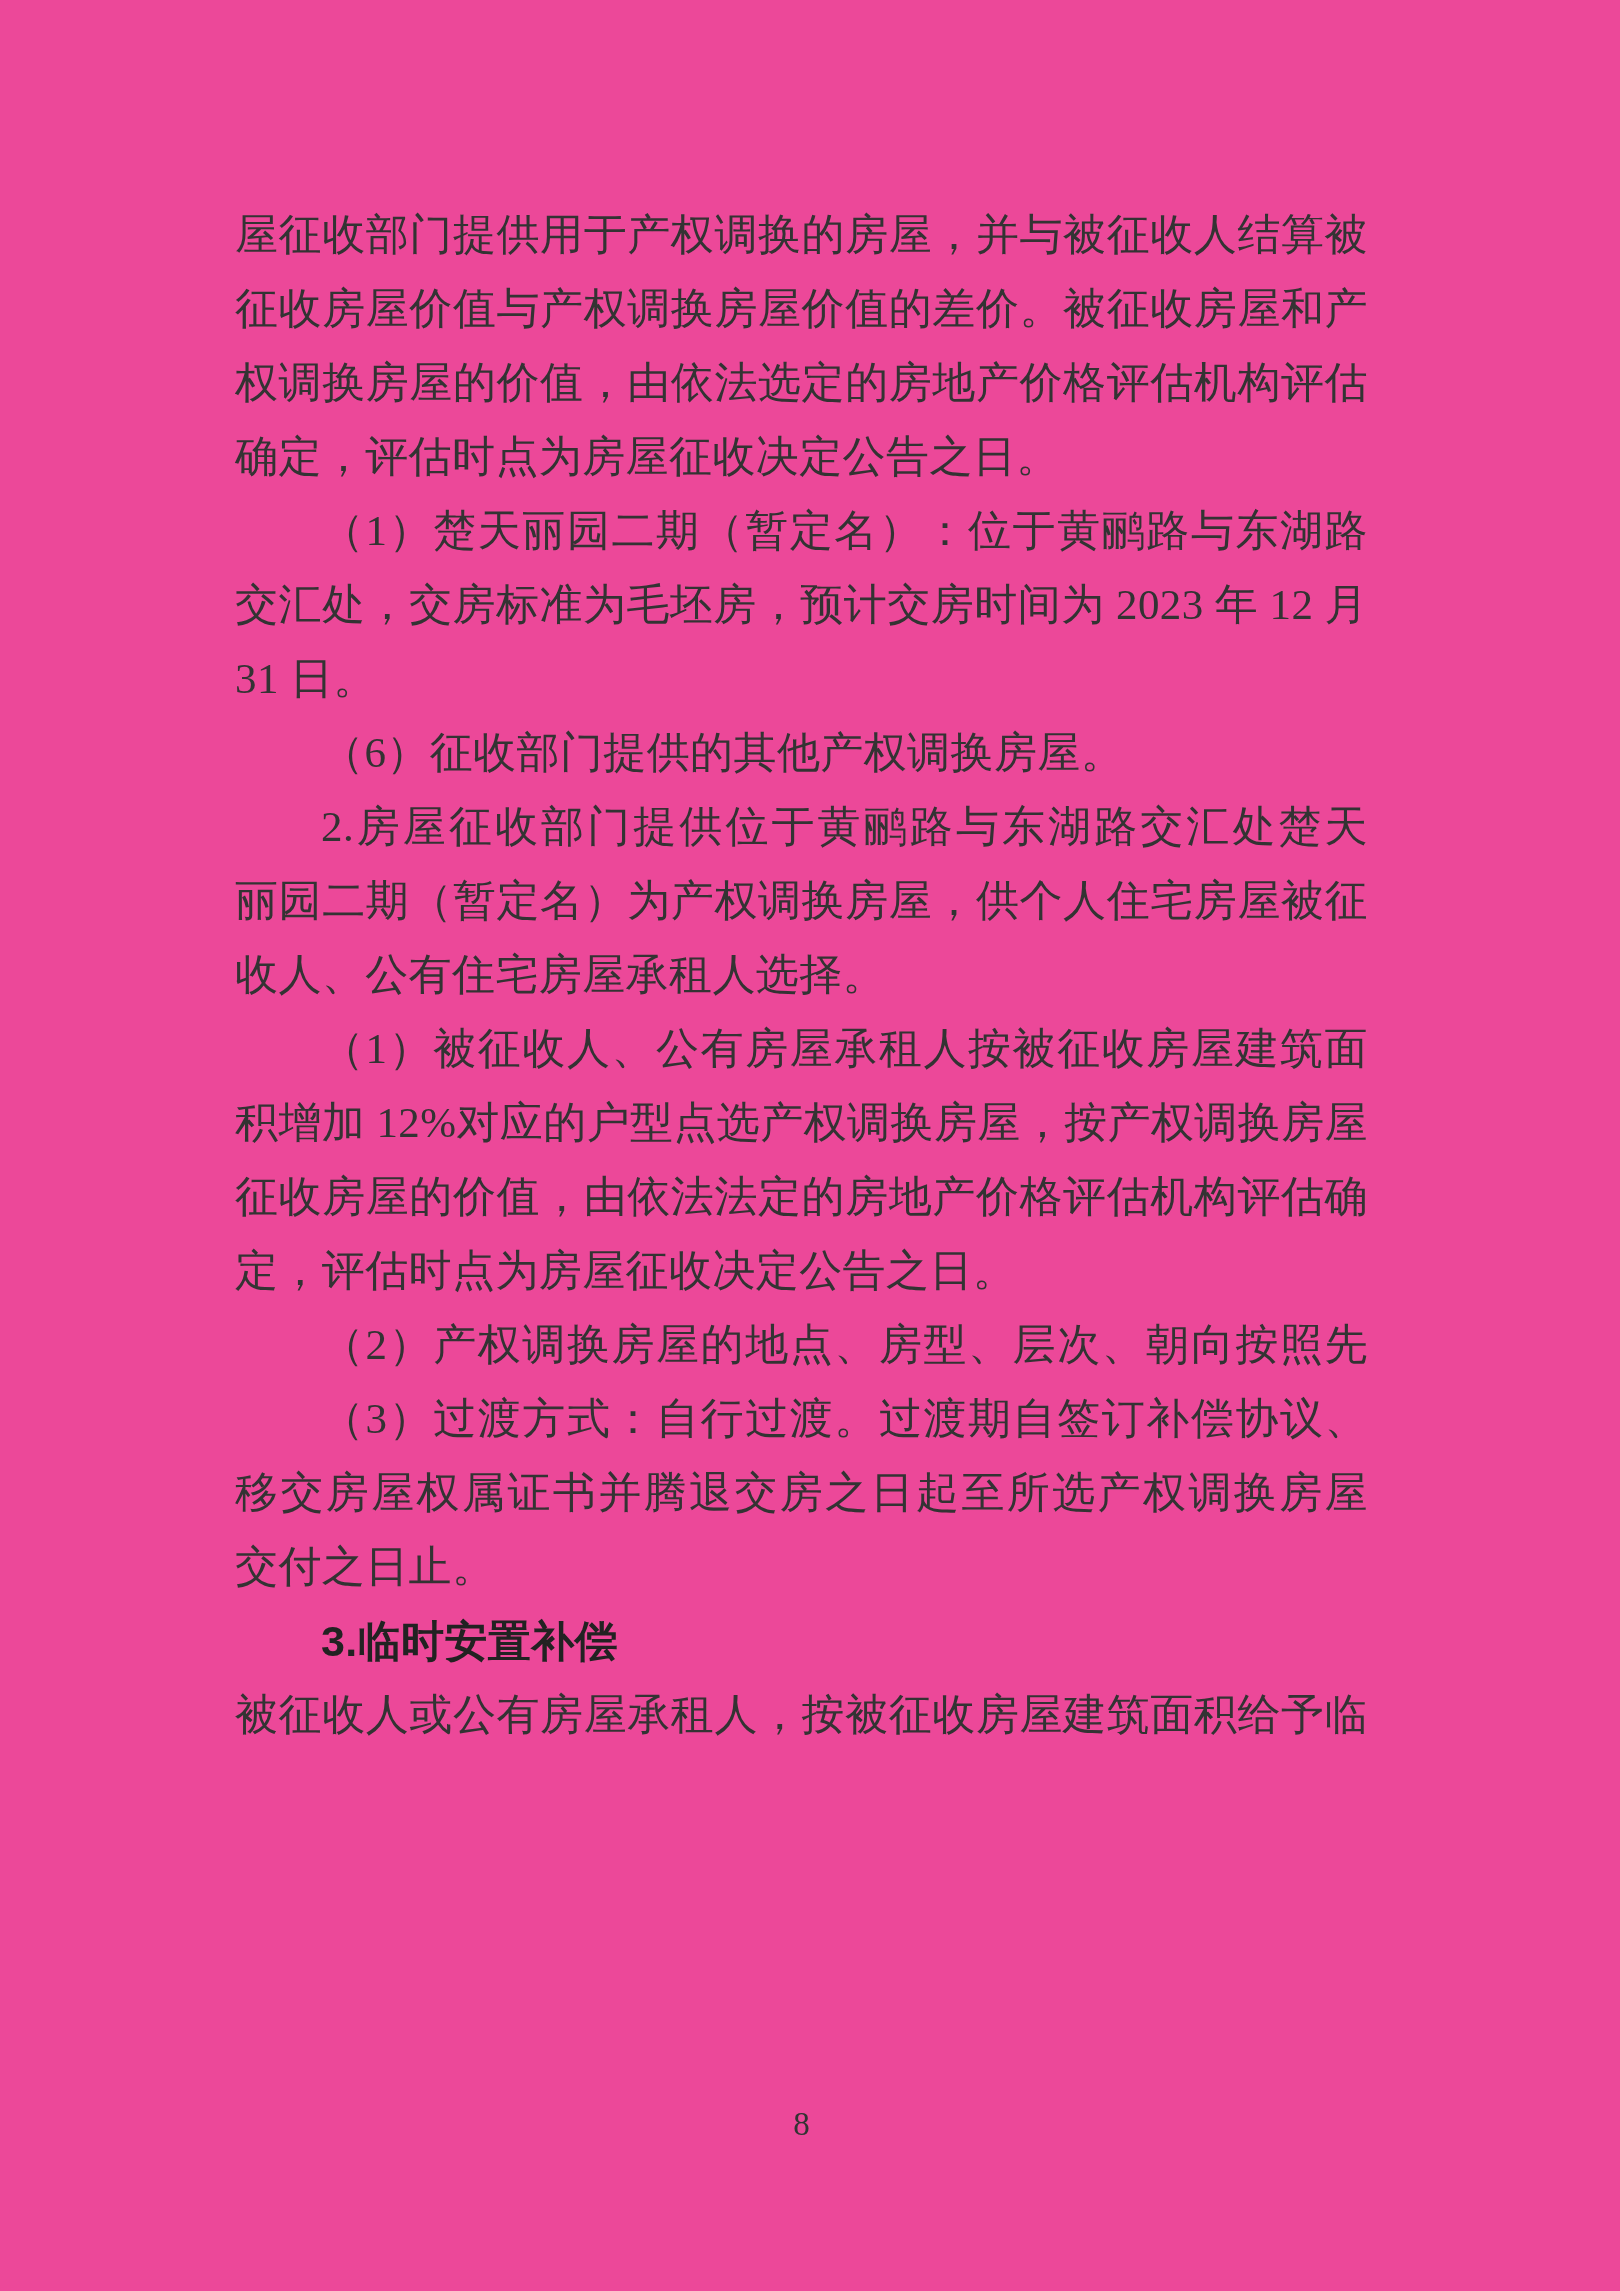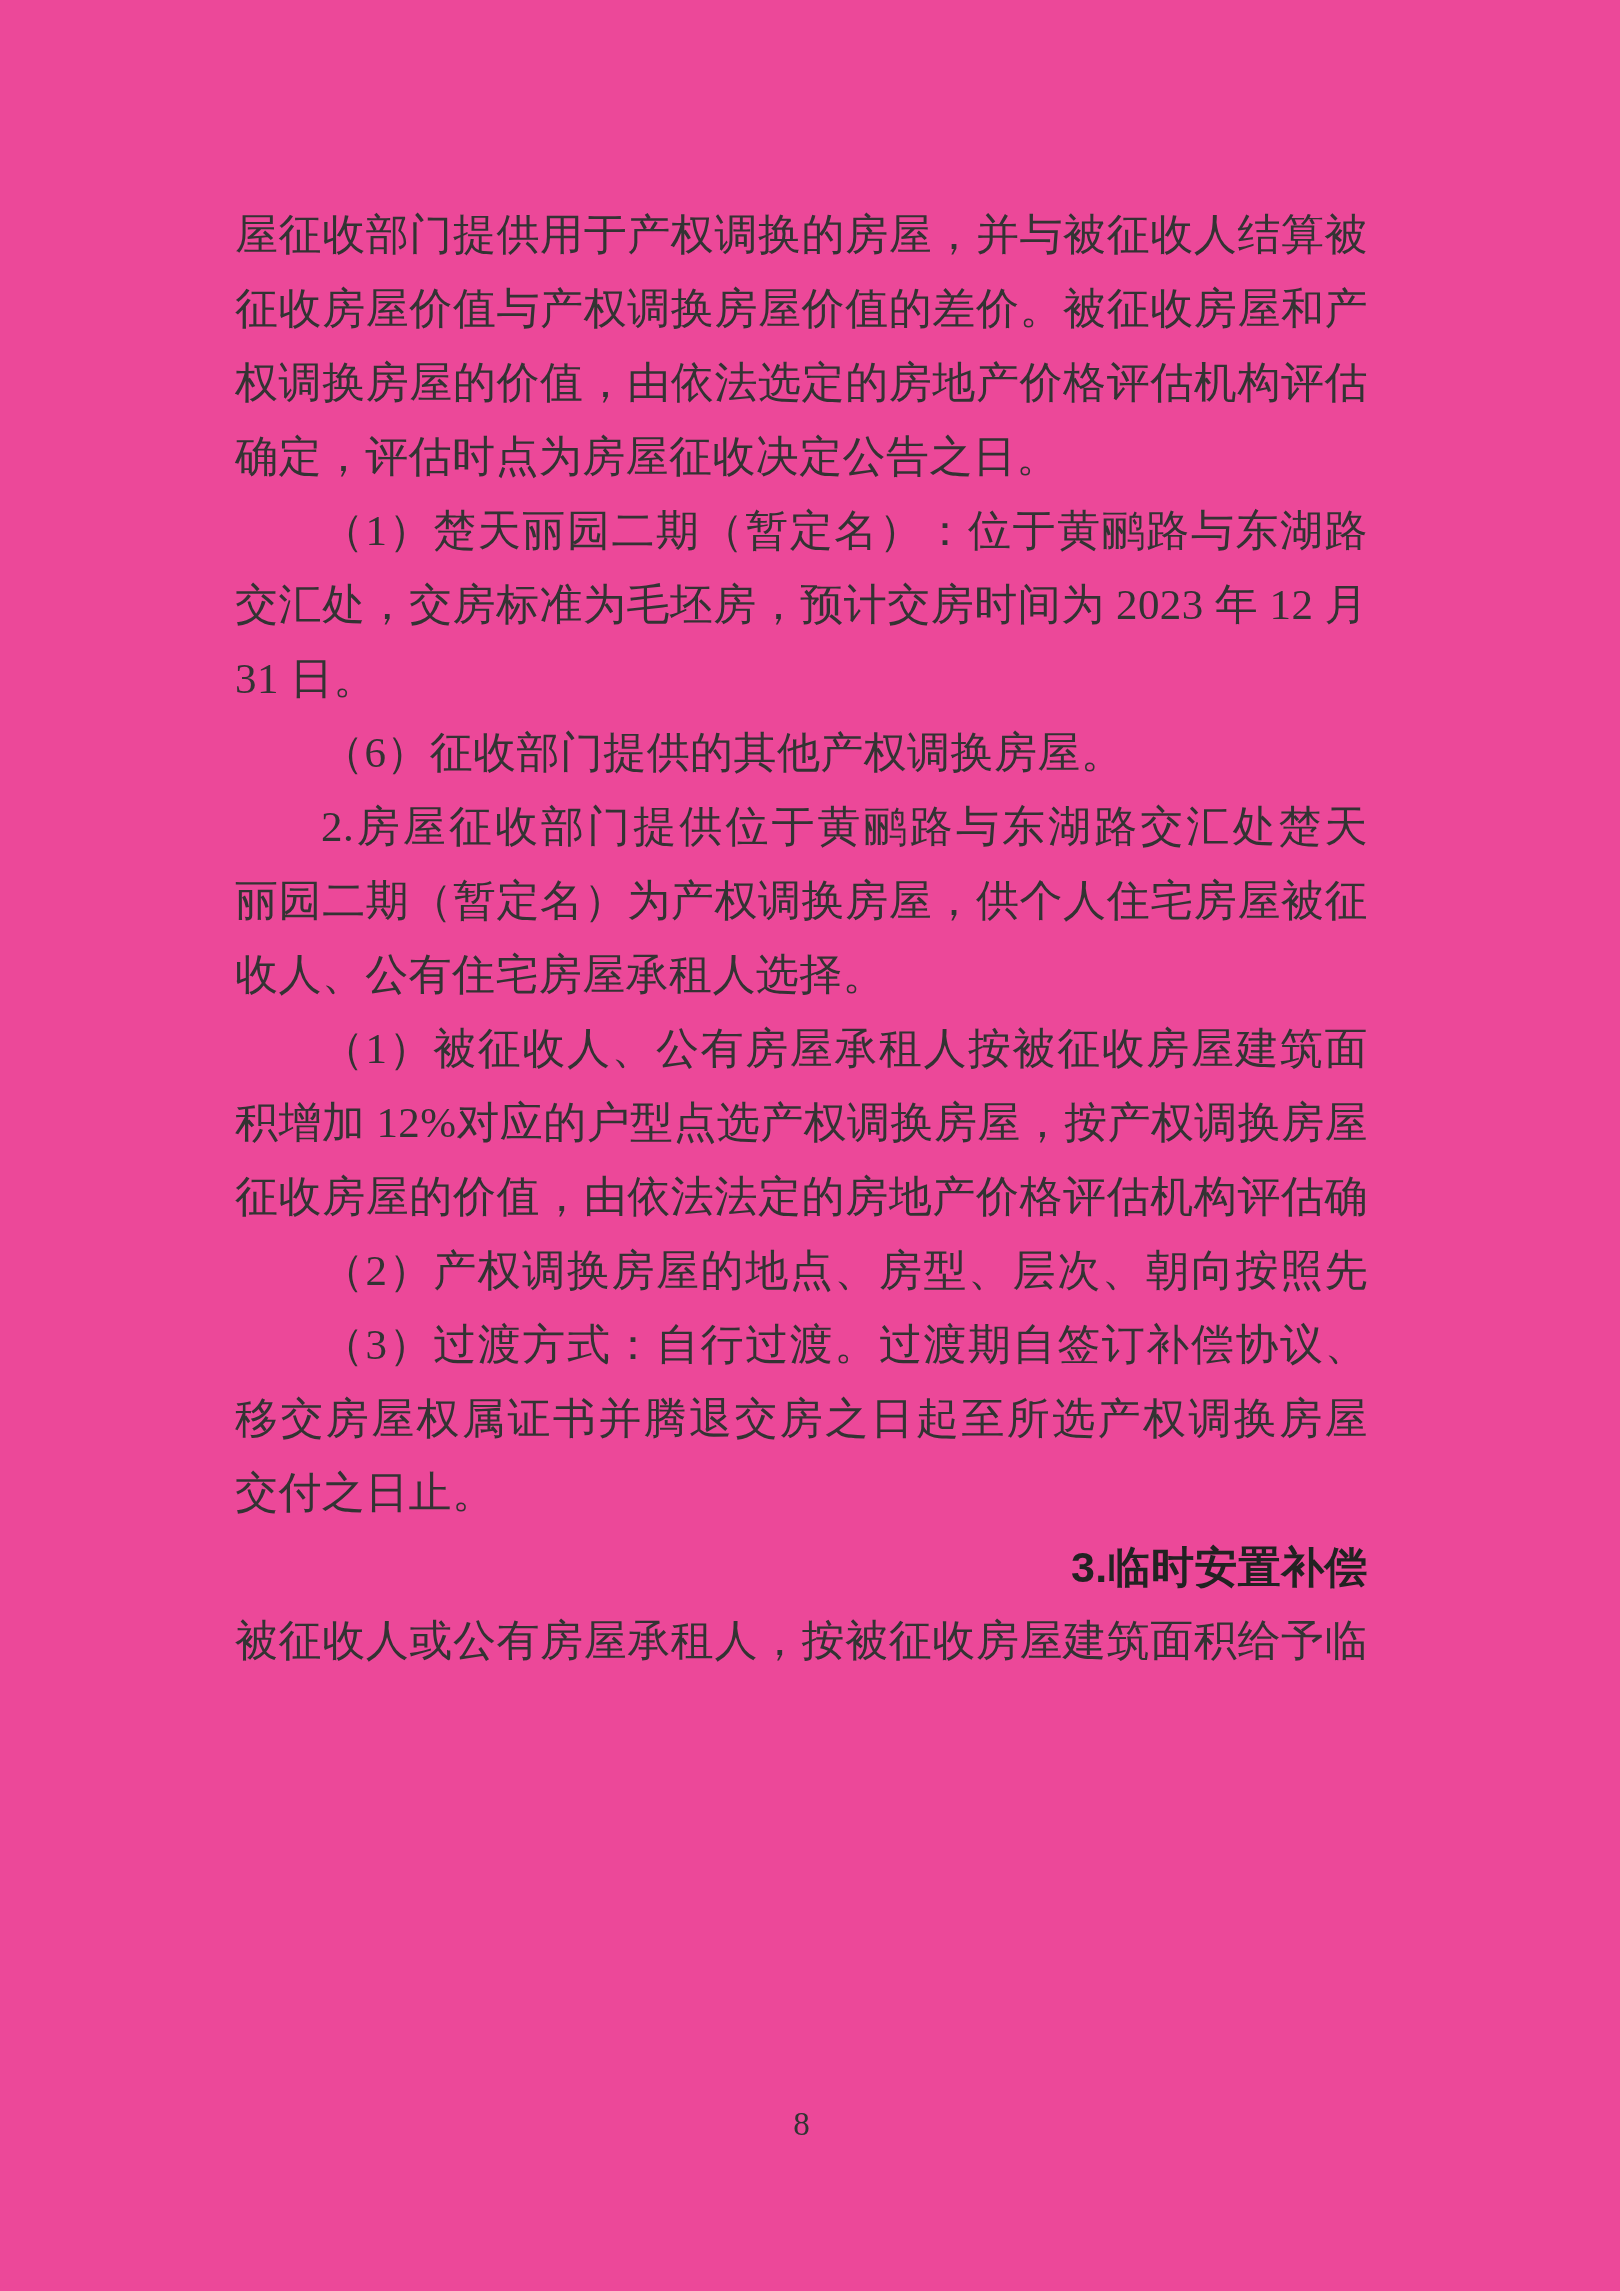--- a/index.html
+++ b/index.html
@@ -41,21 +41,20 @@
     text-align-last: justify;
     overflow: hidden;
   }
   .line.ind {
     text-indent: 86px;
   }
   .line.b {
     font-weight: 700;
     color: #222222;
     font-family: "Liberation Sans", "DejaVu Sans", sans-serif;
-    text-align: right;
   }
   .page-number {
     position: absolute;
     left: 235px;
     top: 2103px;
     width: 1133px;
     text-align: center;
     font-size: 33px;
     line-height: 43px;
     color: #333333;
@@ -74,20 +73,21 @@
       <div class="line j ind">（1）楚天丽园二期（暂定名）：位于黄鹂路与东湖路</div>
       <div class="line j">交汇处，交房标准为毛坯房，预计交房时间为 2023 年 12 月</div>
       <div class="line">31 日。</div>
       <div class="line ind">（6）征收部门提供的其他产权调换房屋。</div>
       <div class="line j ind">2.房屋征收部门提供位于黄鹂路与东湖路交汇处楚天</div>
       <div class="line j">丽园二期（暂定名）为产权调换房屋，供个人住宅房屋被征</div>
       <div class="line">收人、公有住宅房屋承租人选择。</div>
       <div class="line j ind">（1）被征收人、公有房屋承租人按被征收房屋建筑面</div>
       <div class="line j">积增加 12%对应的户型点选产权调换房屋，按产权调换房屋</div>
       <div class="line j">征收房屋的价值，由依法法定的房地产价格评估机构评估确</div>
+      <div class="line">定，评估时点为房屋征收决定公告之日。</div>
       <div class="line j ind">（2）产权调换房屋的地点、房型、层次、朝向按照先</div>
       <div class="line j ind">（3）过渡方式：自行过渡。过渡期自签订补偿协议、</div>
       <div class="line j">移交房屋权属证书并腾退交房之日起至所选产权调换房屋</div>
       <div class="line">交付之日止。</div>
       <div class="line ind b">3.临时安置补偿</div>
       <div class="line j">被征收人或公有房屋承租人，按被征收房屋建筑面积给予临</div>
     </div>
   <div class="page-number">8</div>
 </div>
 

